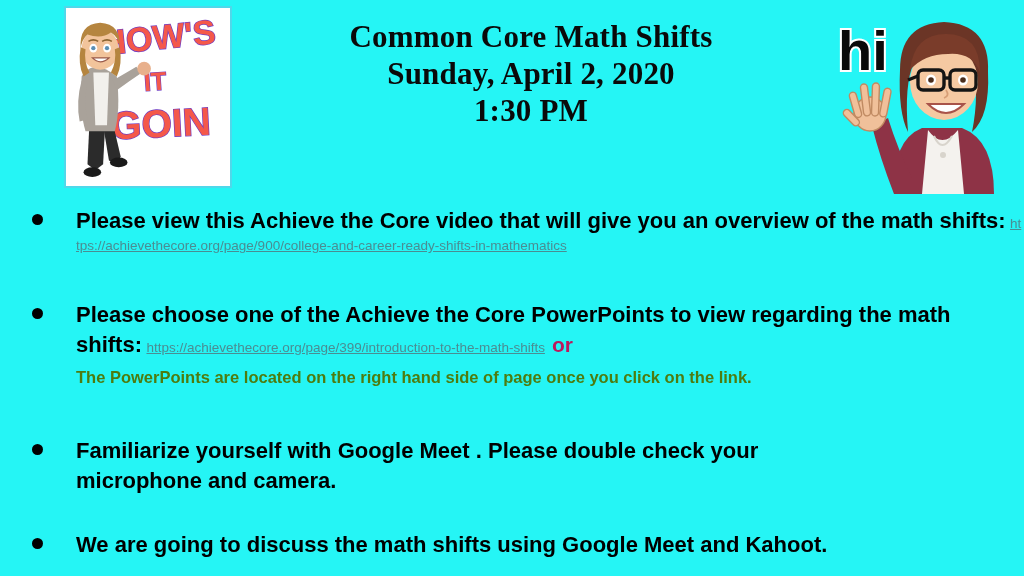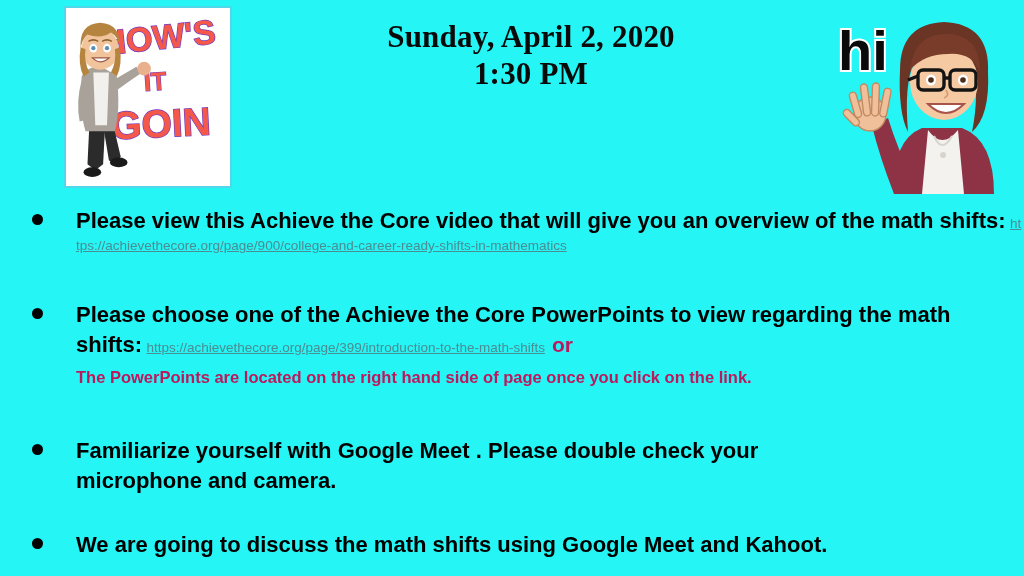--- a/index.html
+++ b/index.html
@@ -116,21 +116,21 @@
   }
   .url-standalone {
     display: block;
     margin-top: 1px;
   }
   .subnote {
     font-family: "Liberation Sans", sans-serif;
     font-weight: bold;
     font-size: 16.5px;
     line-height: 22px;
-    color: #be185d;
+    color: #4d7c0f;
     margin-top: 6px;
   }
   .inline-or {
     font-family: "Liberation Sans", sans-serif;
     font-weight: bold;
     font-size: 21px;
     color: #be185d;
     padding-left: 7px;
   }
 
@@ -186,20 +186,21 @@
 
           <path d="M23 34 Q28 31 33 34" stroke="#8a6330" stroke-width="1.6" fill="none"></path>
           <path d="M37 34 Q42 31 47 34" stroke="#8a6330" stroke-width="1.6" fill="none"></path>
 
           <path d="M27 51 Q35 59 44 51 Z" fill="#ffffff" stroke="#9a5a4a" stroke-width="1.2"></path>
         </g>
       </svg>
     </div>
 
     <div class="title-block">
+      <div class="title-line">Common Core Math Shifts</div>
       <div class="title-line">Sunday, April 2, 2020</div>
       <div class="title-line">1:30 PM</div>
     </div>
 
     <div class="hi-bitmoji">
       <svg class="hi-svg" viewBox="0 0 196 186">
 
         <text x="16" y="62" font-family="Liberation Sans, sans-serif" font-weight="bold" font-size="56" fill="#0a0a0a" stroke="#ffffff" stroke-width="4" paint-order="stroke">hi</text>
 
         <path d="M72 186 Q70 132 100 120 L140 120 Q172 132 172 186 Z" fill="#8e3346"></path>

